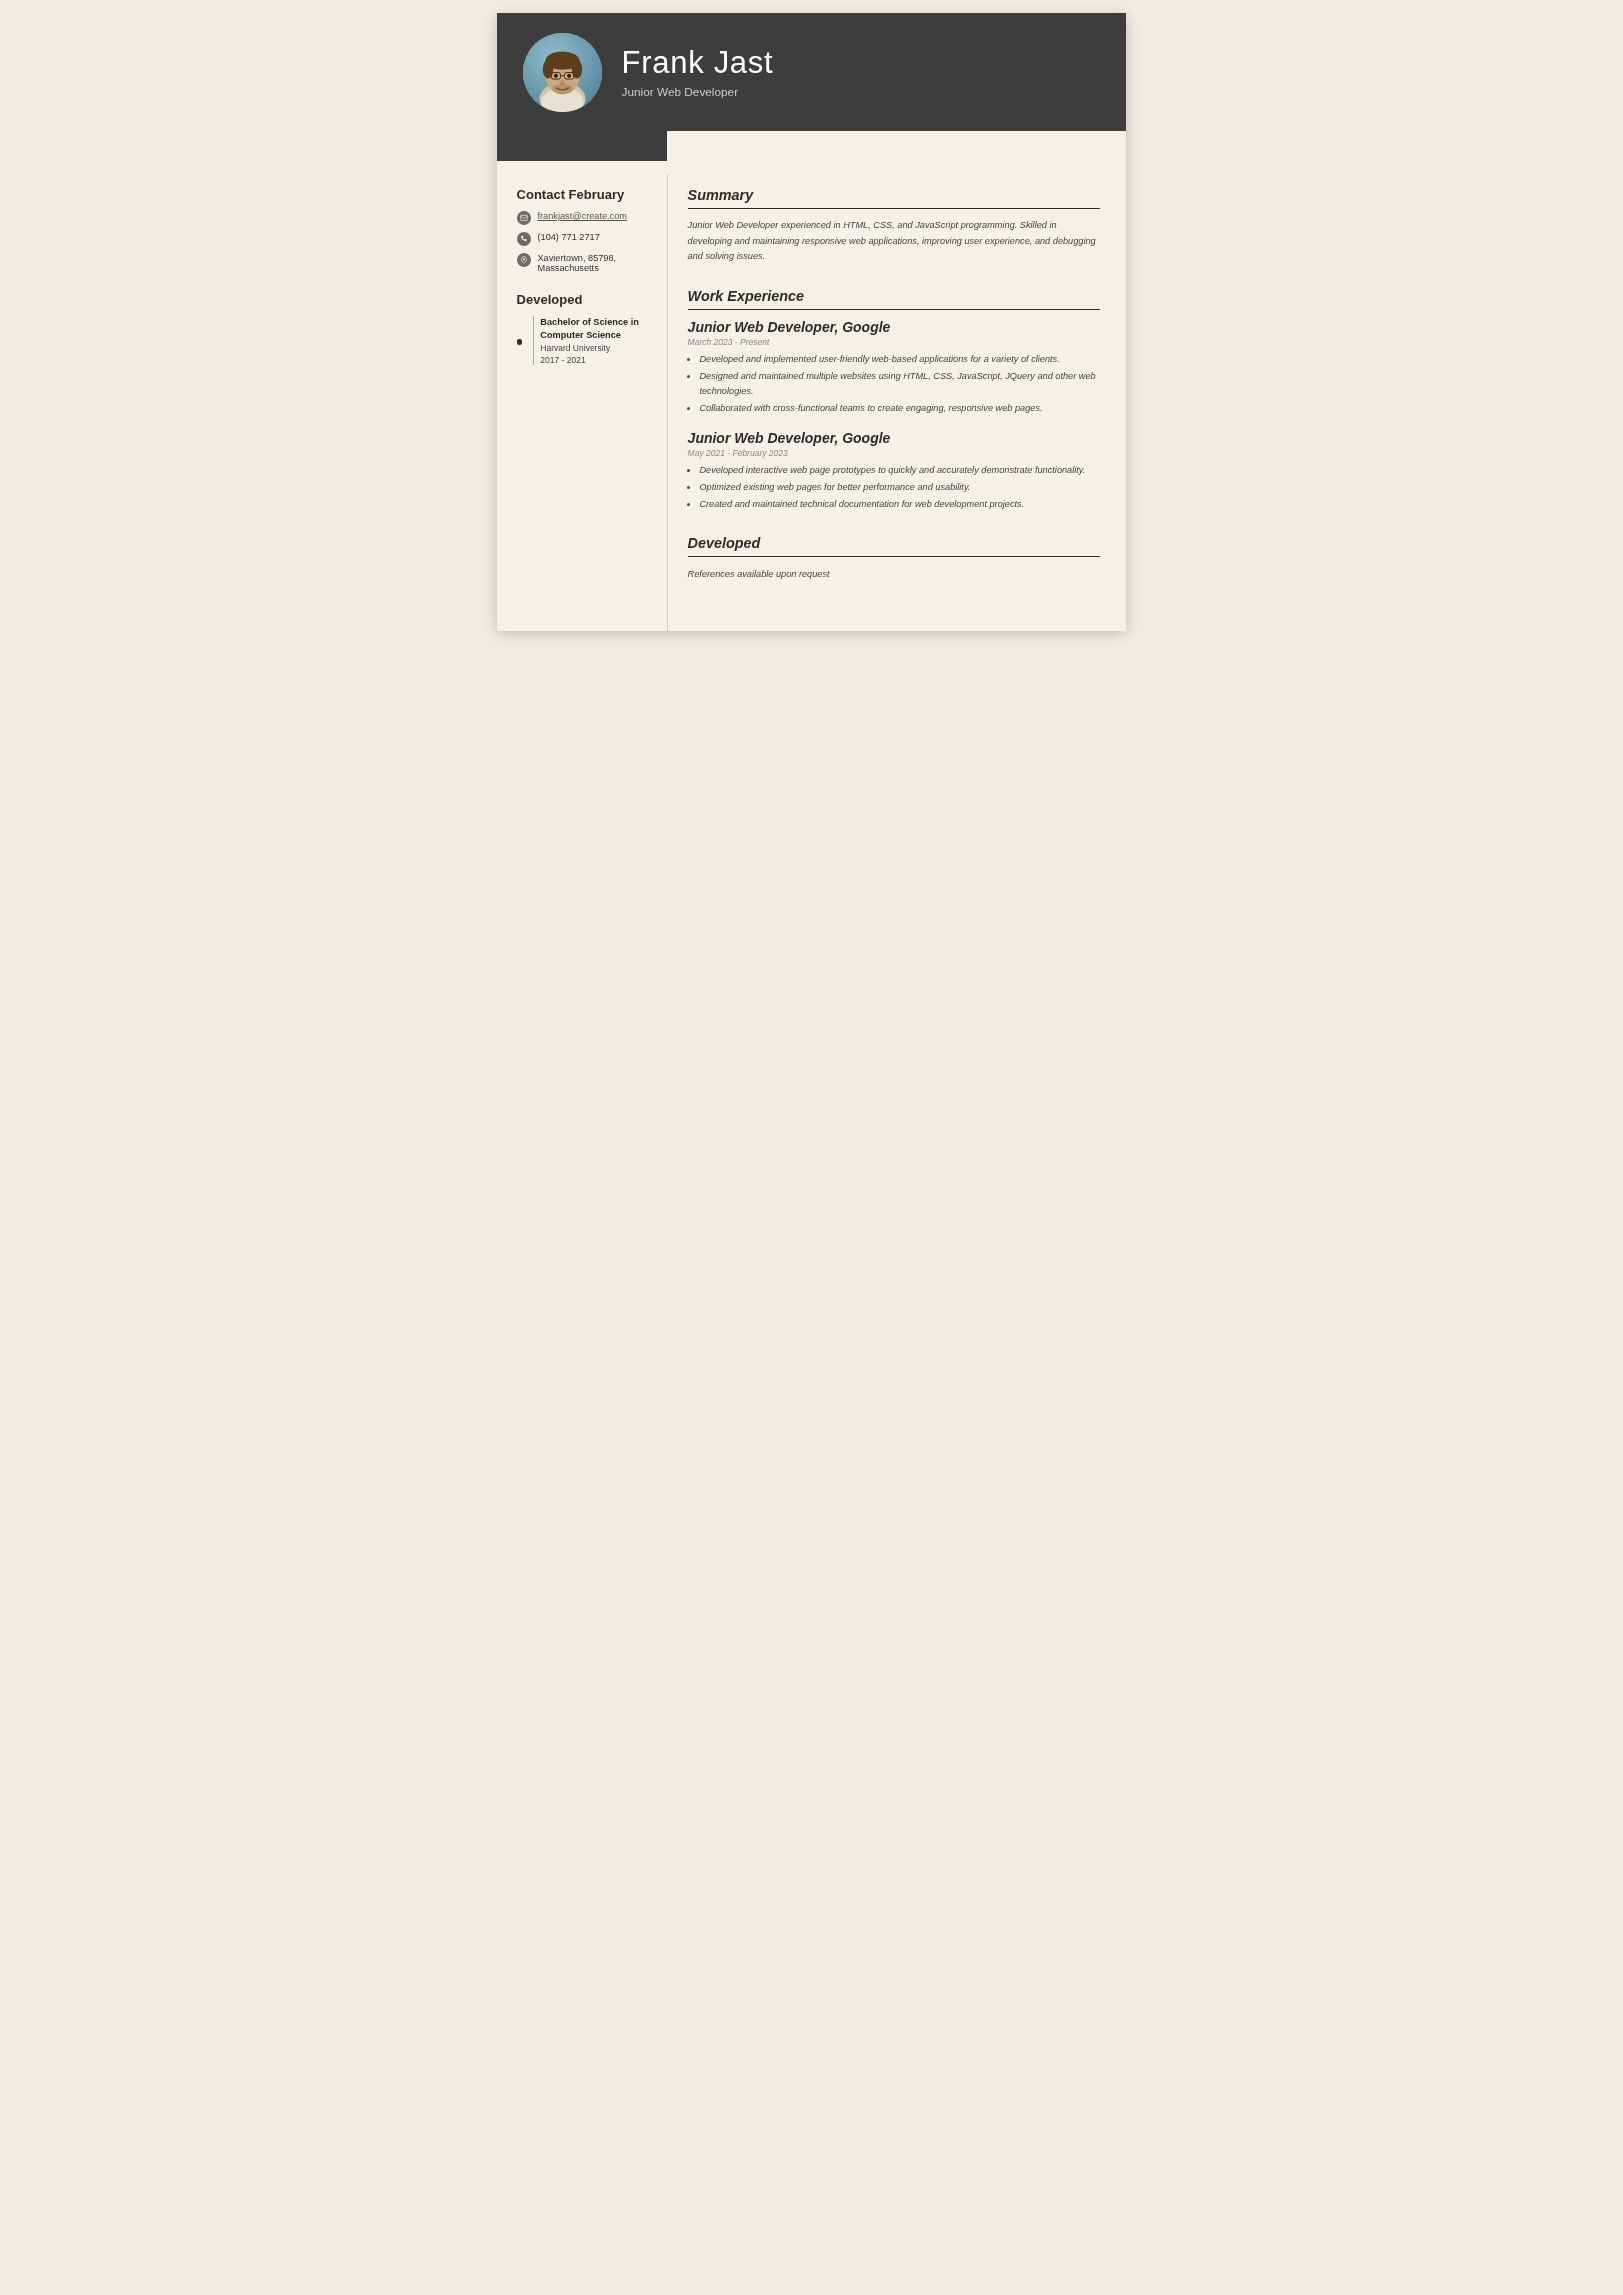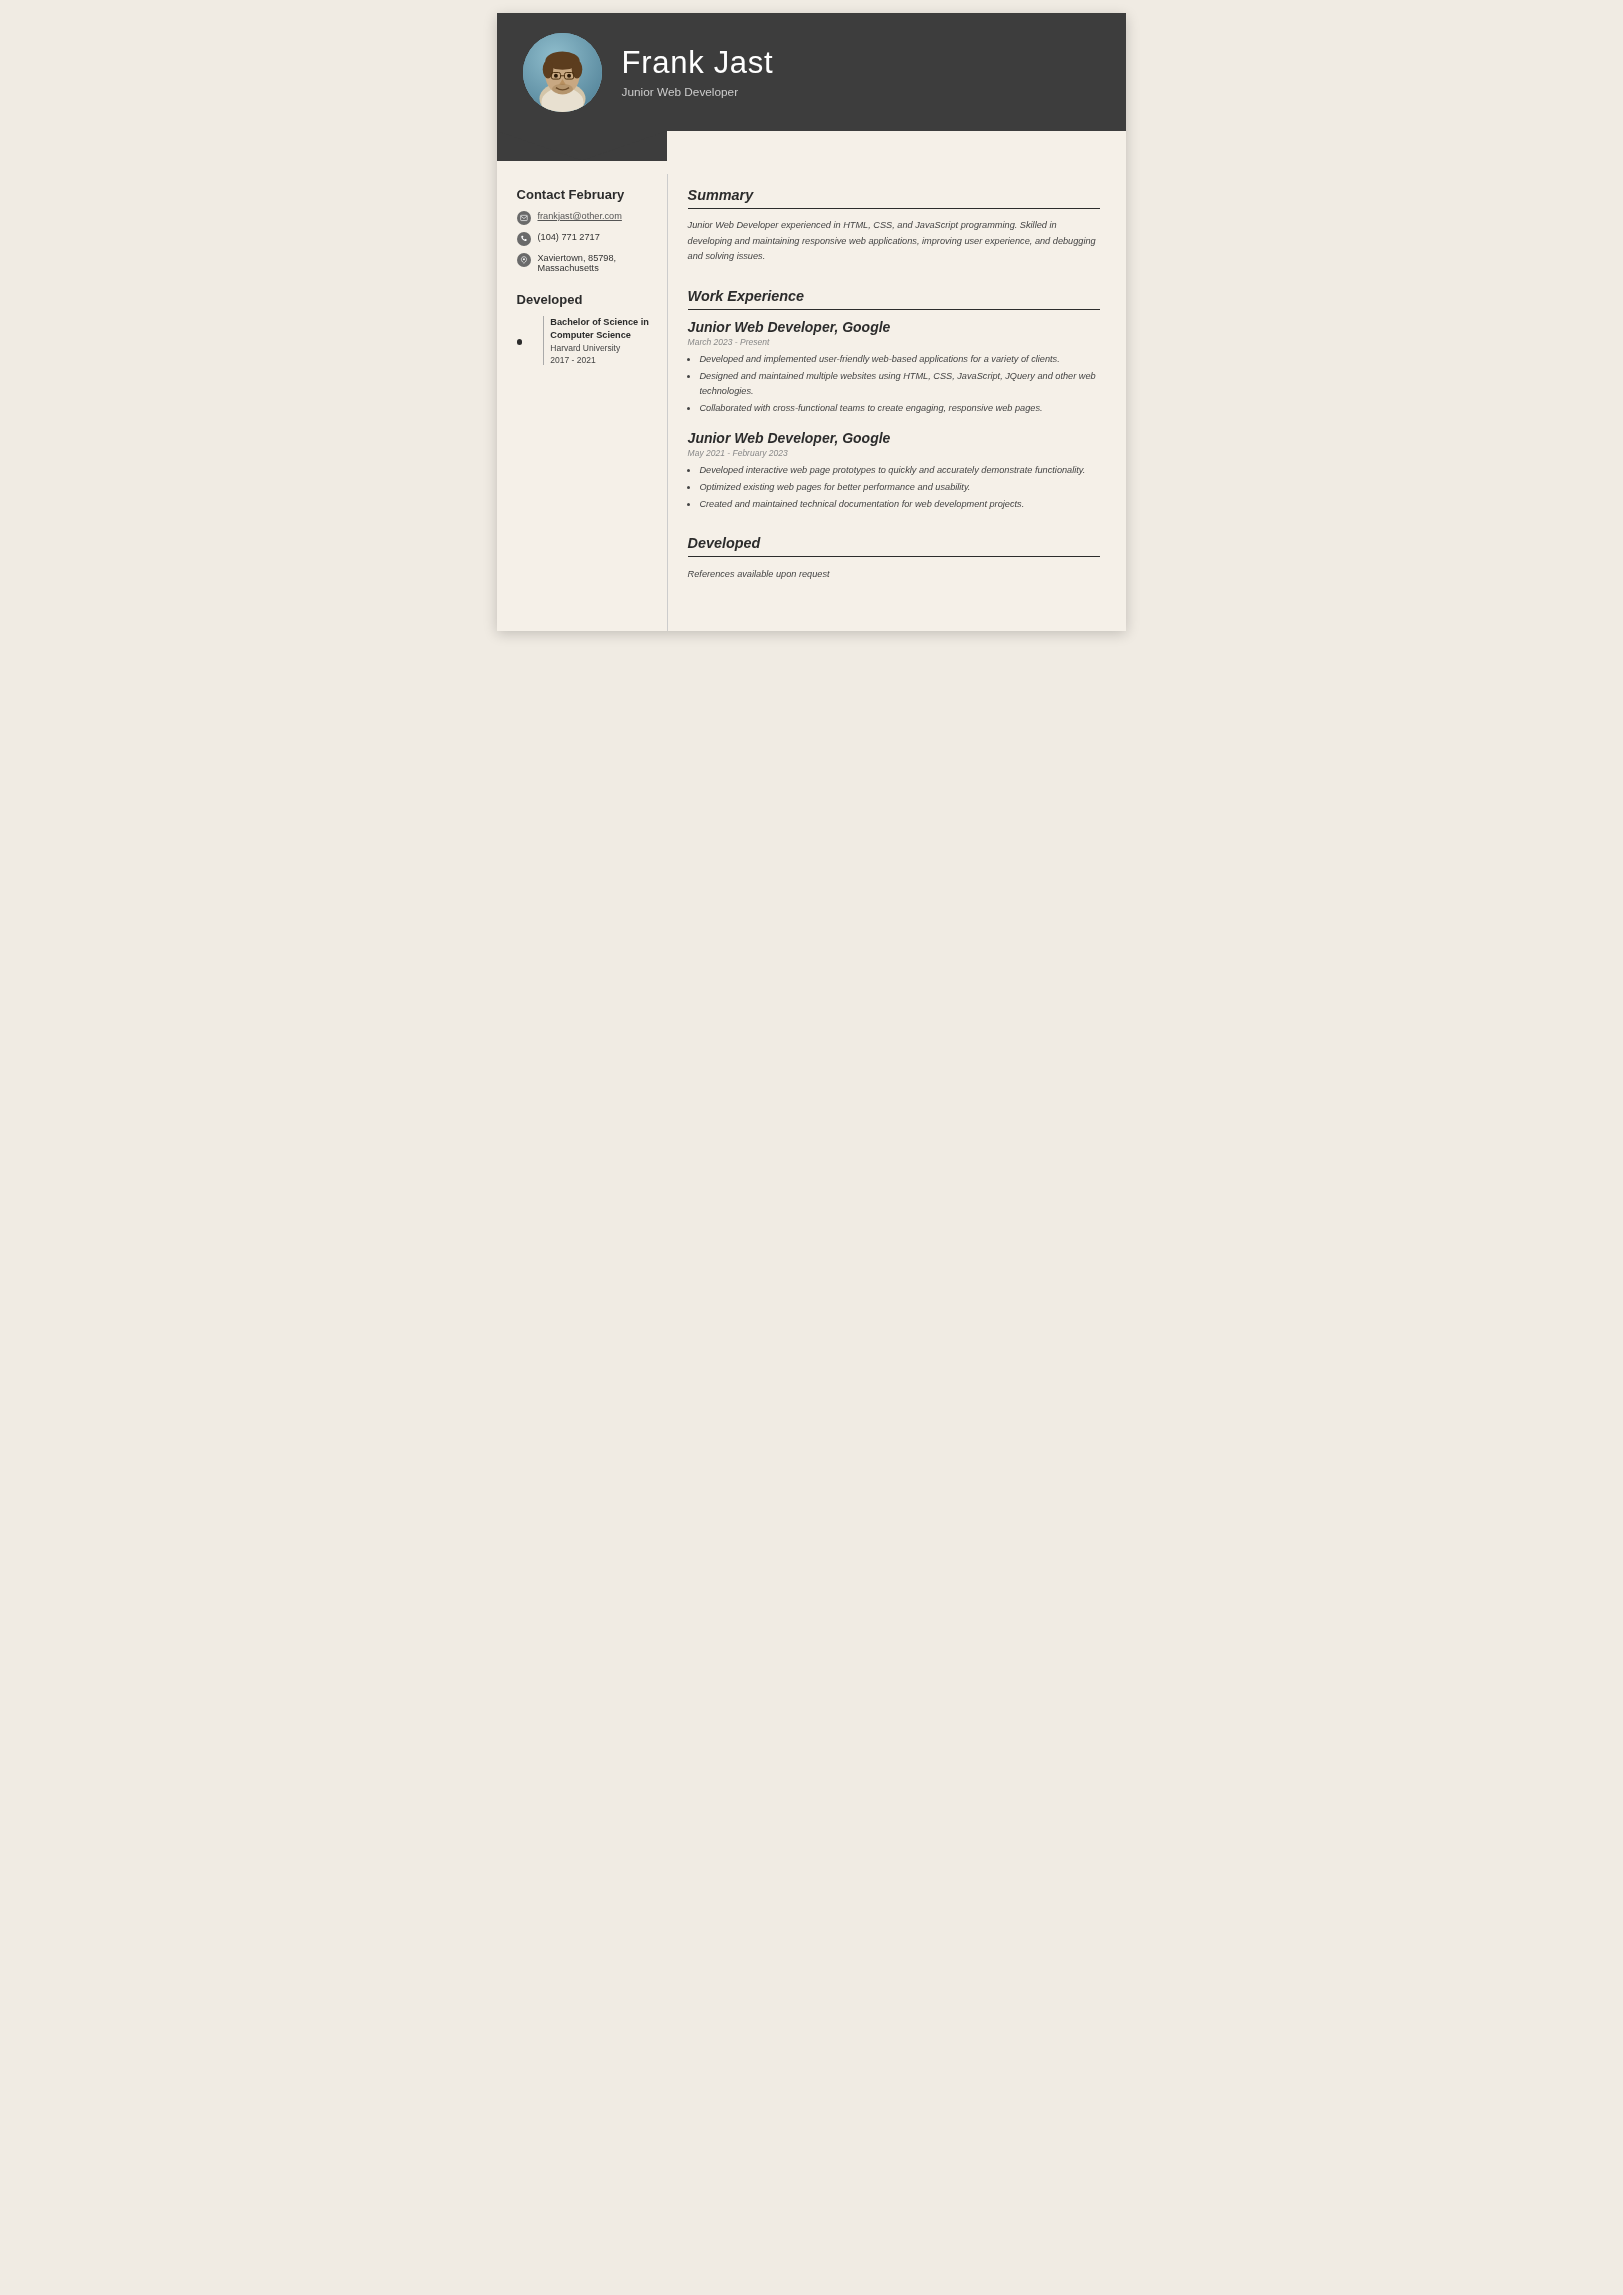--- a/index.html
+++ b/index.html
@@ -117,21 +117,21 @@
 
     .contact-link {
       color: #555;
       text-decoration: underline;
       font-size: 9.2px;
     }
 
     
     .education-item {
       display: flex;
-      gap: 21px;
+      gap: 11px;
       align-items: center;
     }
 
     .edu-bullet {
       margin-top: 2.6px;
       width: 5.2px;
       height: 5.2px;
       background: #2c2c2c;
       border-radius: 50%;
       flex-shrink: 0;
@@ -305,21 +305,21 @@
       <div class="sidebar-section">
         <div class="sidebar-section-title">Contact February</div>
 
         <div class="contact-item">
           <div class="contact-icon">
             <svg width="7.9" height="7.9" viewBox="0 0 12 12">
               <rect x="1" y="2" width="10" height="8" rx="1" fill="none" stroke="white" stroke-width="1"></rect>
               <path d="M1 3 L6 7 L11 3" stroke="white" stroke-width="1" fill="none"></path>
             </svg>
           </div>
-          <a class="contact-link">frankjast@other.com</a>
+          <a class="contact-link">frankjast@create.com</a>
         </div>
 
         <div class="contact-item">
           <div class="contact-icon">
             <svg width="7.9" height="7.9" viewBox="0 0 12 12">
               <path d="M3 1 Q2 1 2 2 L2 3 Q2 5 4 7 Q6 9 8 9 L9 9 Q10 9 10 8 L10 7 Q10 6 9 6 L8 6 Q7 7 7 7 Q5 6 4 4 Q4 4 5 3 L5 2 Q5 1 4 1 Z" fill="white"></path>
             </svg>
           </div>
           <span>(104) 771 2717</span>
         </div>

